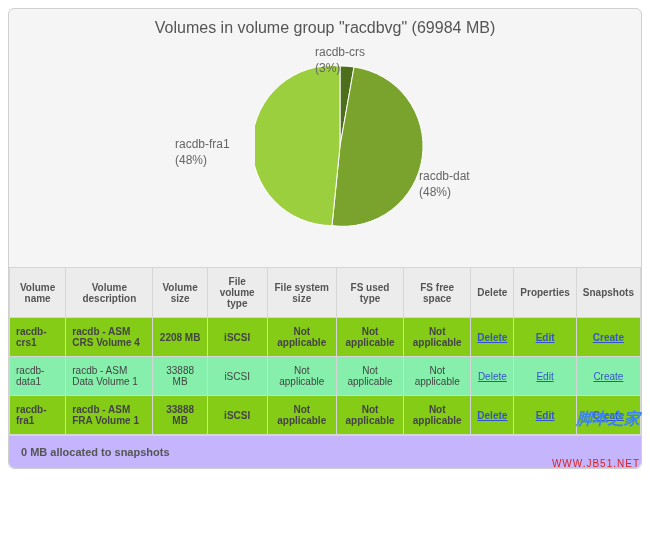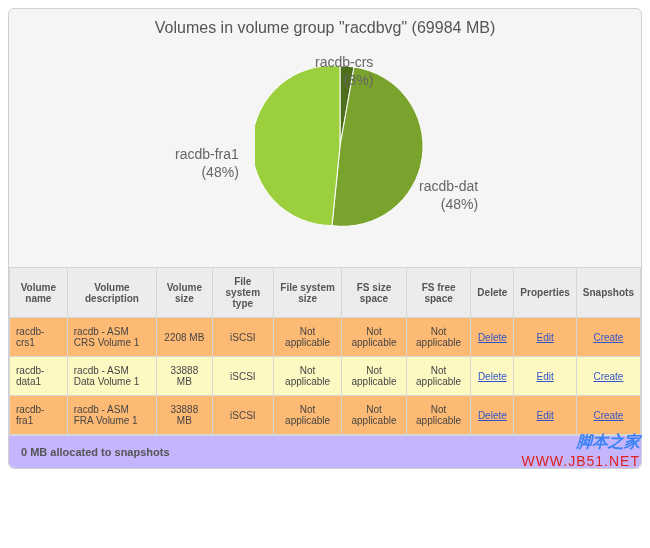--- a/index.html
+++ b/index.html
@@ -2,33 +2,33 @@
 <html><head>
 <meta charset="utf-8">
 <style>
 body{margin:0;font-family:Verdana,Arial,sans-serif;background:#fff;}
 .page{width:650px;box-sizing:border-box;padding:8px;}
 .panel{border:1px solid #d0d0d0;border-radius:6px;background:#f5f5f5;}
 .title{text-align:center;font-size:16px;color:#555;padding:10px 0 6px;}
 .chart-wrap{display:flex;justify-content:center;padding:6px 0 18px;}
 .chart-box{position:relative;width:420px;height:200px;}
 .pie{position:absolute;left:140px;top:12px;}
-.lbl{position:absolute;font-size:14px;color:#666;line-height:1.3;text-align:right;margin-top:8px;}
+.lbl{position:absolute;font-size:12px;color:#666;line-height:1.3;text-align:left;}
 table{width:100%;border-collapse:collapse;font-size:10px;color:#444;}
 th,td{border:1px solid #d6d6d6;padding:8px 6px;text-align:center;}
 th{background:#ececec;font-weight:bold;color:#555;}
 td.left{text-align:left;}
-tr.alt td{background:#fef9c3;}
-tr.nrm td{background:#fdba74;}
+tr.alt td{background:#86efac;}
+tr.nrm td{background:#84cc16;font-weight:bold;}
 a.act{color:#3355cc;text-decoration:underline;cursor:pointer;}
 .foot{border-top:1px solid #d6d6d6;padding:10px 12px;font-size:11px;font-weight:bold;color:#555;background:#c4b5fd;}
 .foot:last-child{border-radius:0 0 6px 6px;}
 .wm{position:absolute;right:10px;bottom:8px;text-align:right;font-family:'Microsoft YaHei',sans-serif;}
 .wm1{font-size:16px;font-weight:bold;color:#3b82f6;font-style:italic;}
-.wm2{font-size:14px;color:#d22;letter-spacing:1px;}
+.wm2{font-size:10px;color:#d22;letter-spacing:1px;margin-top:28px;}
 .wrap-rel{position:relative;}
 </style>
 </head>
 <body>
 
 <div class="page wrap-rel">
  <div class="panel">
   <div class="title">Volumes in volume group "racdbvg" (69984 MB)</div>
 
   <div class="chart-wrap">
@@ -44,33 +44,33 @@
       <div class="lbl" style="left:60px;top:88px;">racdb-fra1<br>(48%)</div>
     </div>
   </div>
 
   <table>
     <thead>
       <tr>
         <th>Volume name</th>
         <th>Volume description</th>
         <th>Volume size</th>
-        <th>File system type</th>
+        <th>File volume type</th>
         <th>File system size</th>
-        <th>FS size space</th>
+        <th>FS used type</th>
         <th>FS free space</th>
         <th>Delete</th>
         <th>Properties</th>
         <th>Snapshots</th>
       </tr>
     </thead>
     <tbody id="tbody">
           <tr class="nrm">
             <td class="left">racdb-crs1</td>
-            <td class="left">racdb - ASM CRS Volume 1</td>
+            <td class="left">racdb - ASM CRS Volume 4</td>
             <td>2208 MB</td>
             <td>iSCSI</td>
             <td>Not applicable</td>
             <td>Not applicable</td>
             <td>Not applicable</td>
             <td><a class="act">Delete</a></td>
             <td><a class="act">Edit</a></td>
             <td><a class="act">Create</a></td>
           </tr>
           <tr class="alt">

